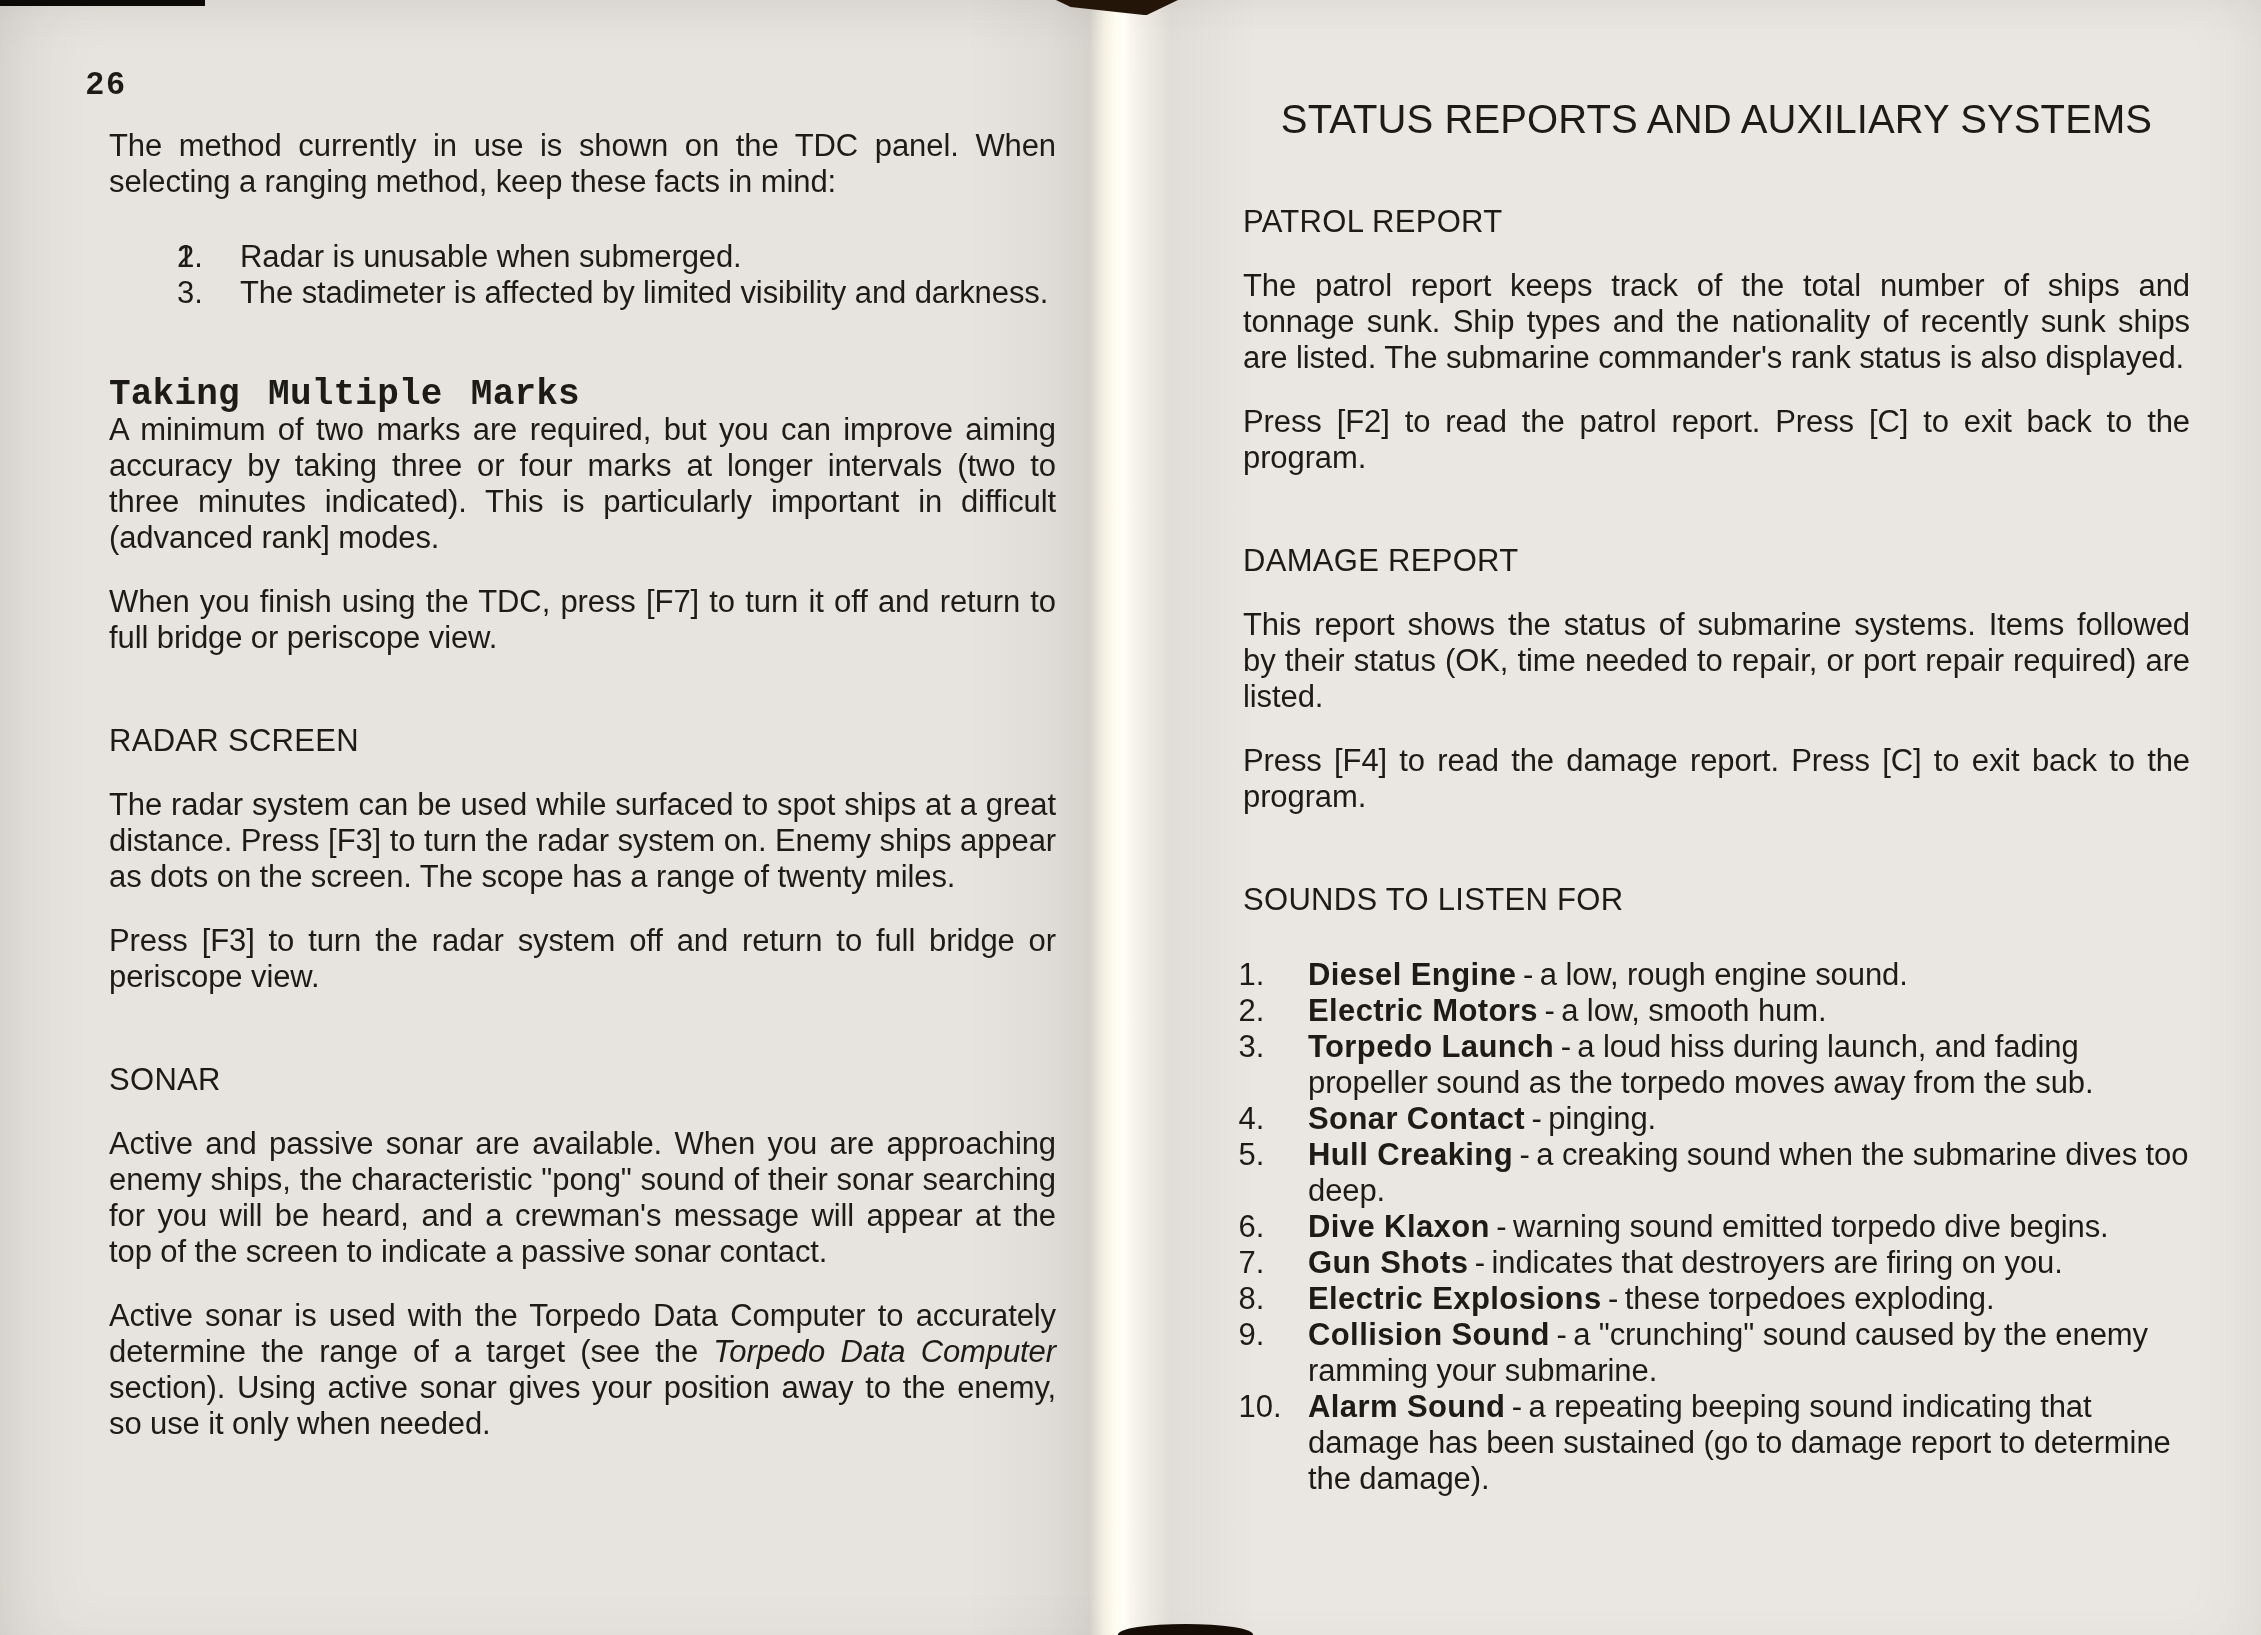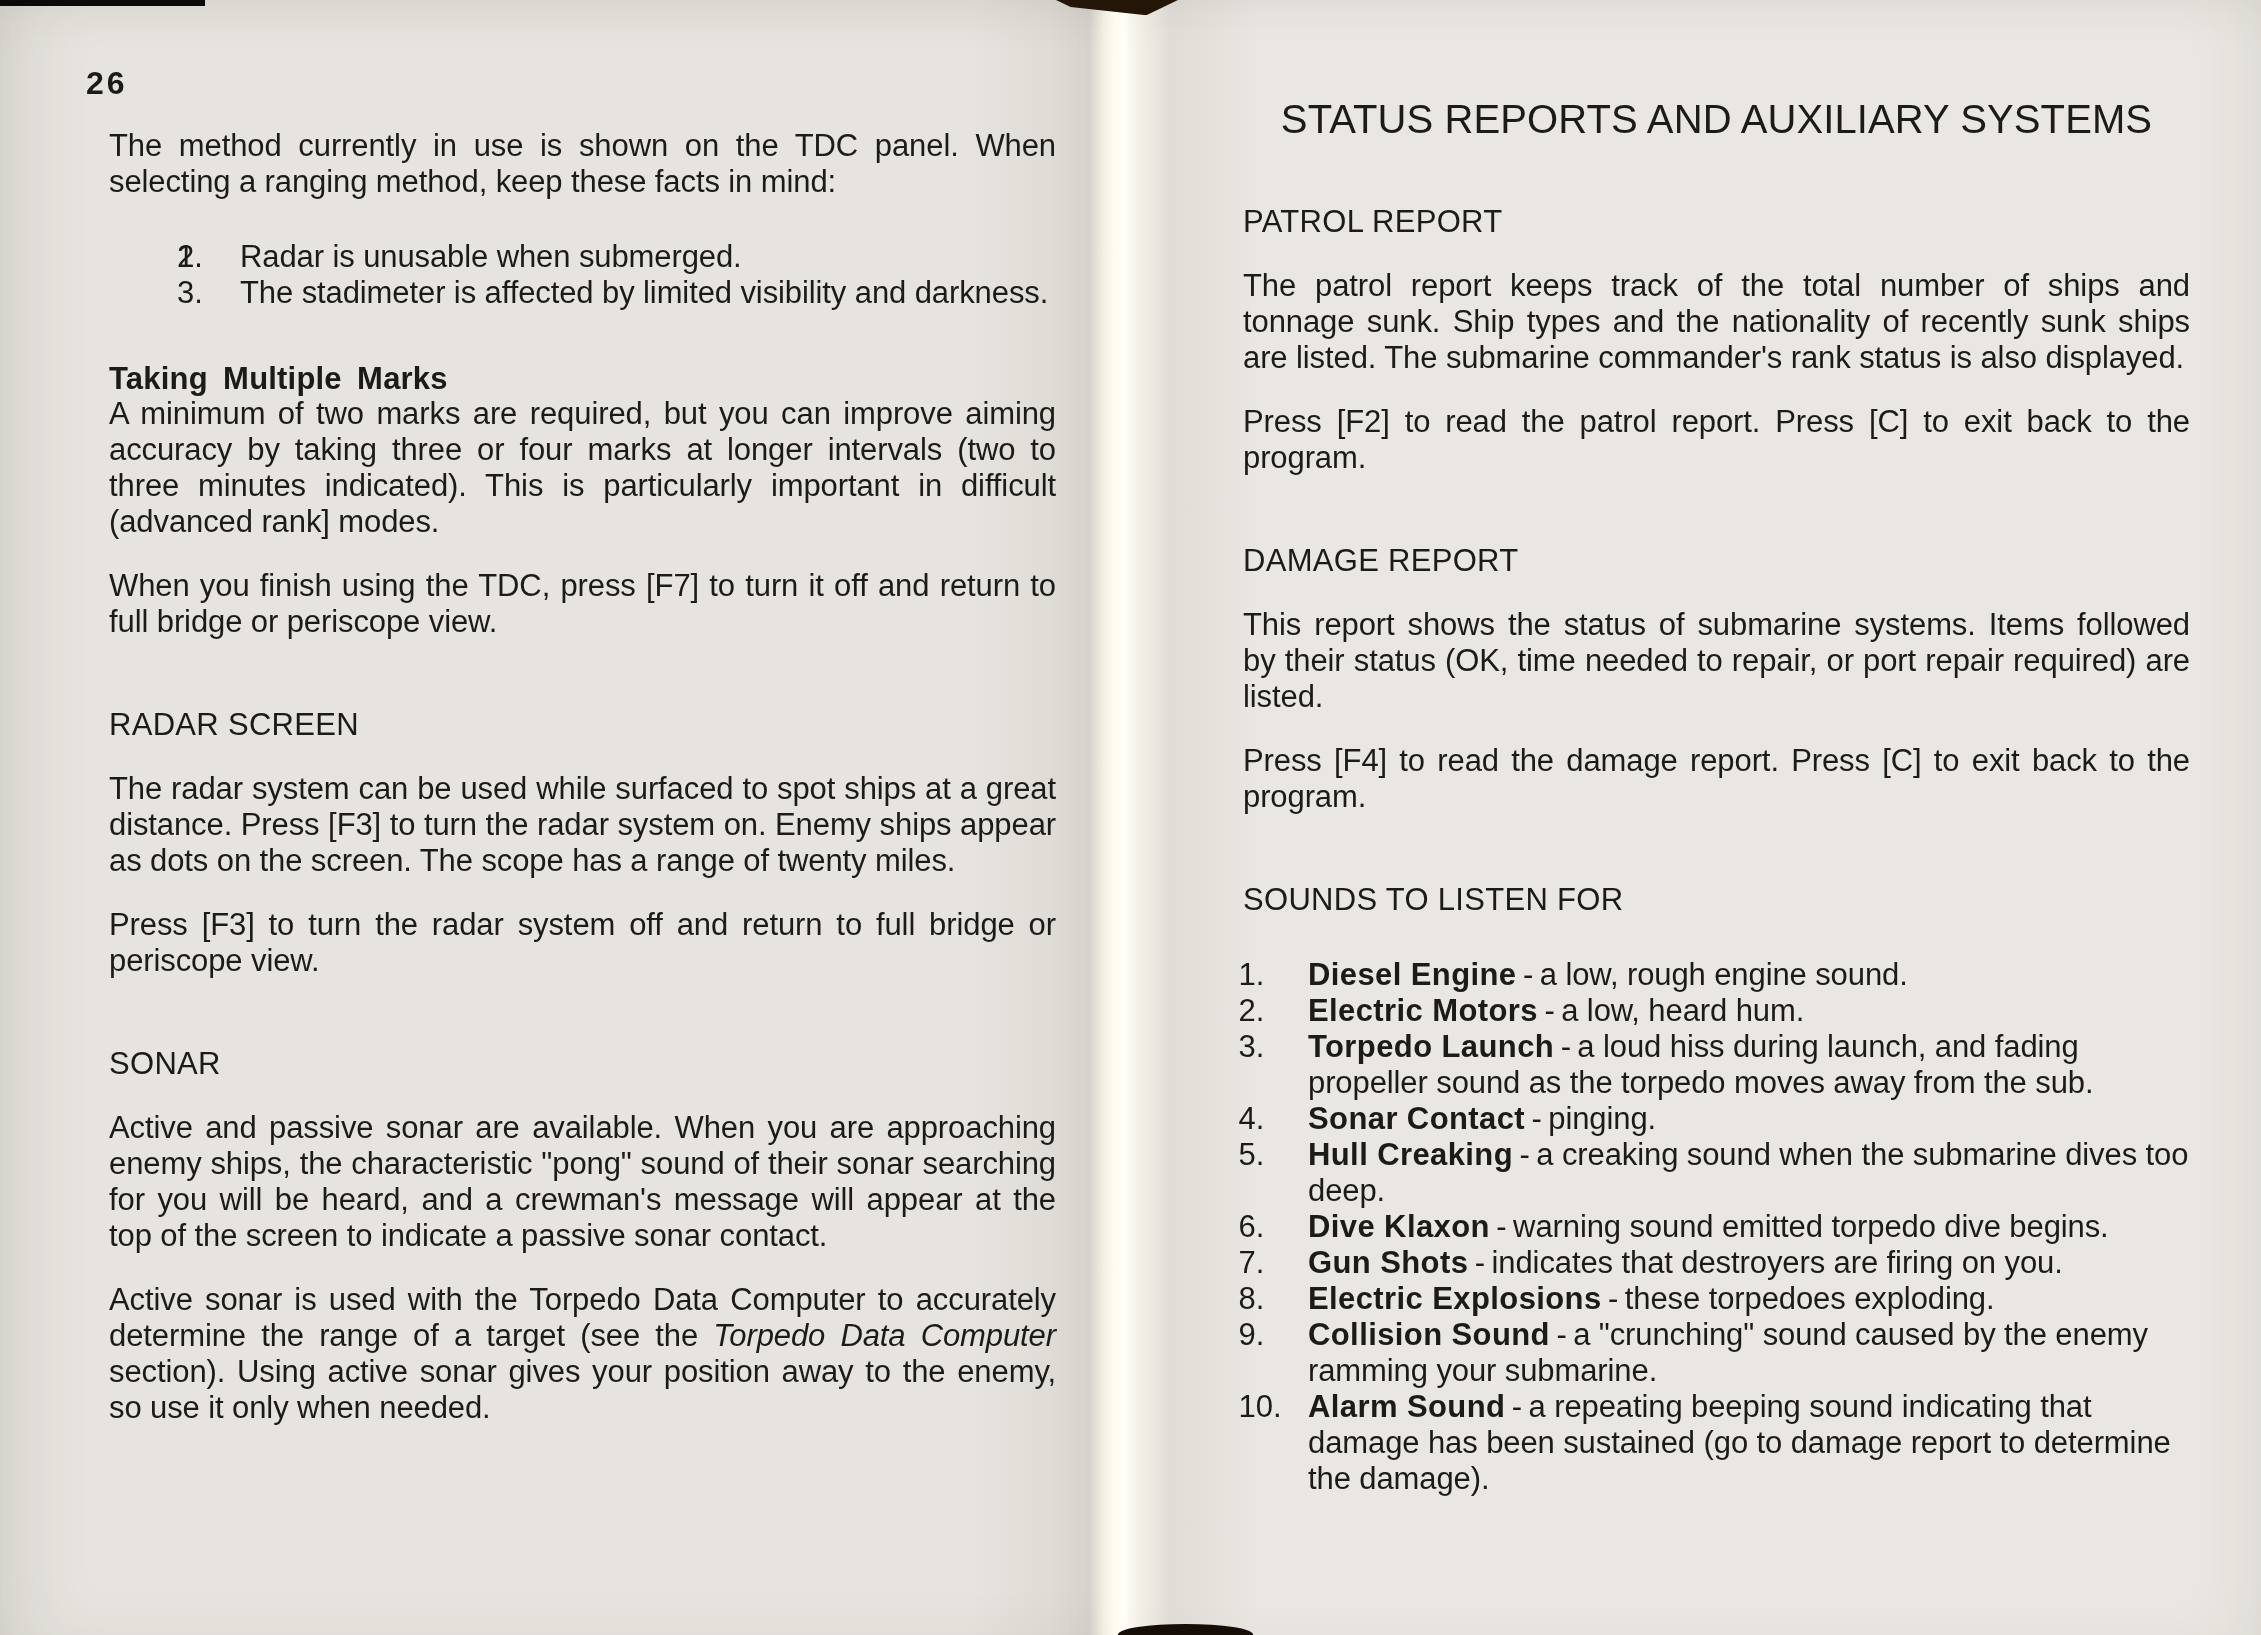--- a/index.html
+++ b/index.html
@@ -72,26 +72,27 @@
   .para.tight { margin-top: 0; }
   .para em { font-style: italic; }
 
   .heading {
     margin-top: 67px;
     font-size: 31px;
     line-height: 36px;
     letter-spacing: 0.3px;
   }
   .subheading {
-    margin-top: 50px;
-    font-size: 31px;
+    margin-top: 66px;
+    font-size: 36px;
     line-height: 35px;
     font-weight: bold;
     word-spacing: 6.5px;
     letter-spacing: 0.2px;
+    font-family: Liberation Mono, monospace;
   }
 
   .numlist { margin-top: 39px; }
   .numitem {
     position: relative;
     font-size: 31px;
     line-height: 36px;
     letter-spacing: -0.1px;
   }
   .numitem .num { position: absolute; }
@@ -176,21 +177,21 @@
       <div id="right-blocks">
           <div class="heading">PATROL REPORT</div>
           <div class="para"><span>The patrol report keeps track of the total number of ships and tonnage sunk. Ship types and the nationality of recently sunk ships are listed. The submarine commander's rank status is also displayed.</span></div>
           <div class="para"><span>Press [F2] to read the patrol report. Press [C] to exit back to the program.</span></div>
           <div class="heading">DAMAGE REPORT</div>
           <div class="para"><span>This report shows the status of submarine systems. Items followed by their status (OK, time needed to repair, or port repair required) are listed.</span></div>
           <div class="para"><span>Press [F4] to read the damage report. Press [C] to exit back to the program.</span></div>
           <div class="heading">SOUNDS TO LISTEN FOR</div>
           <div class="numlist numlist-right">
             <div class="numitem"><span class="num">1.</span><strong>Diesel Engine</strong><span class="sep">-</span><span>a low, rough engine sound.</span></div>
-            <div class="numitem"><span class="num">2.</span><strong>Electric Motors</strong><span class="sep">-</span><span>a low, heard hum.</span></div>
+            <div class="numitem"><span class="num">2.</span><strong>Electric Motors</strong><span class="sep">-</span><span>a low, smooth hum.</span></div>
             <div class="numitem"><span class="num">3.</span><strong>Torpedo Launch</strong><span class="sep">-</span><span>a loud hiss during launch, and fading propeller sound as the torpedo moves away from the sub.</span></div>
             <div class="numitem"><span class="num">4.</span><strong>Sonar Contact</strong><span class="sep">-</span><span>pinging.</span></div>
             <div class="numitem"><span class="num">5.</span><strong>Hull Creaking</strong><span class="sep">-</span><span>a creaking sound when the submarine dives too deep.</span></div>
             <div class="numitem"><span class="num">6.</span><strong>Dive Klaxon</strong><span class="sep">-</span><span>warning sound emitted torpedo dive begins.</span></div>
             <div class="numitem"><span class="num">7.</span><strong>Gun Shots</strong><span class="sep">-</span><span>indicates that destroyers are firing on you.</span></div>
             <div class="numitem"><span class="num">8.</span><strong>Electric Explosions</strong><span class="sep">-</span><span>these torpedoes exploding.</span></div>
             <div class="numitem"><span class="num">9.</span><strong>Collision Sound</strong><span class="sep">-</span><span>a "crunching" sound caused by the enemy ramming your submarine.</span></div>
             <div class="numitem"><span class="num">10.</span><strong>Alarm Sound</strong><span class="sep">-</span><span>a repeating beeping sound indicating that damage has been sustained (go to damage report to determine the damage).</span></div>
           </div>
         </div>

